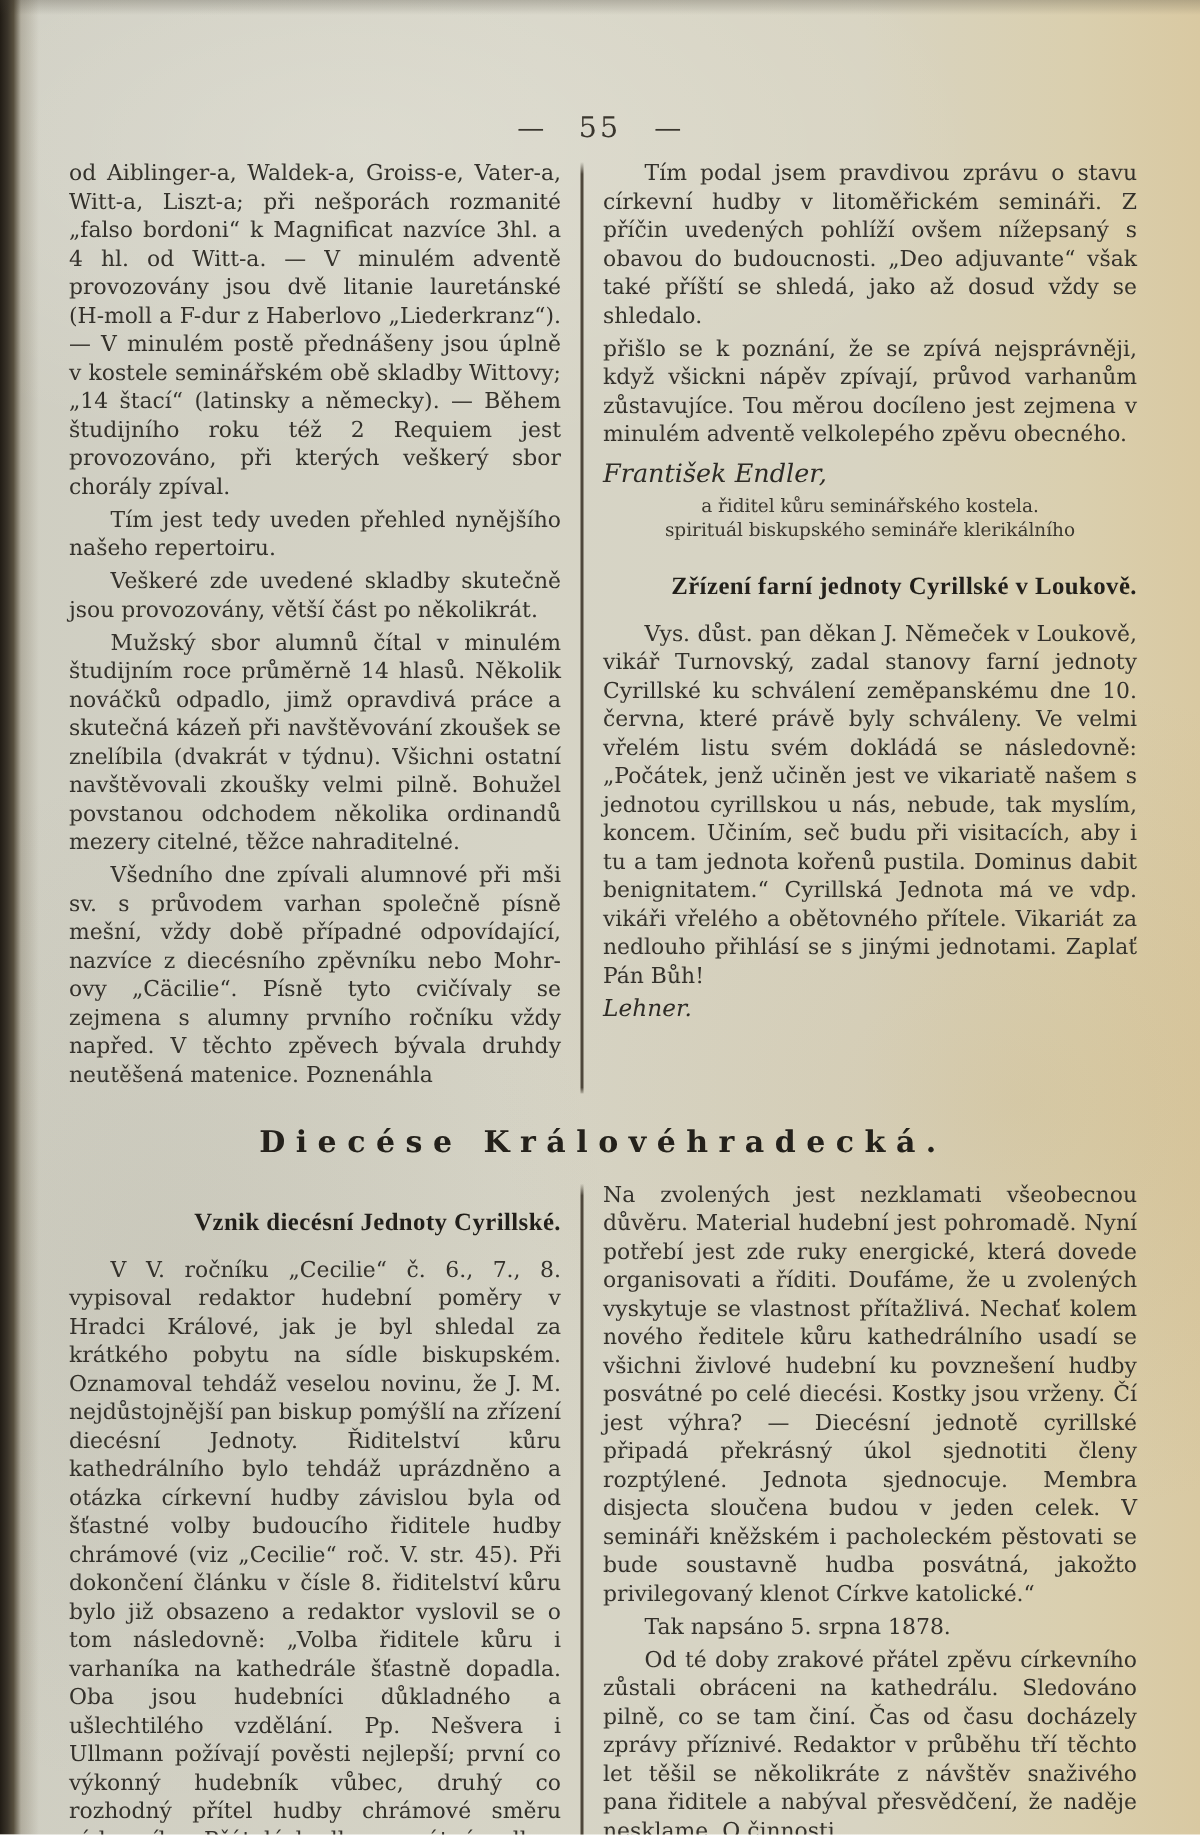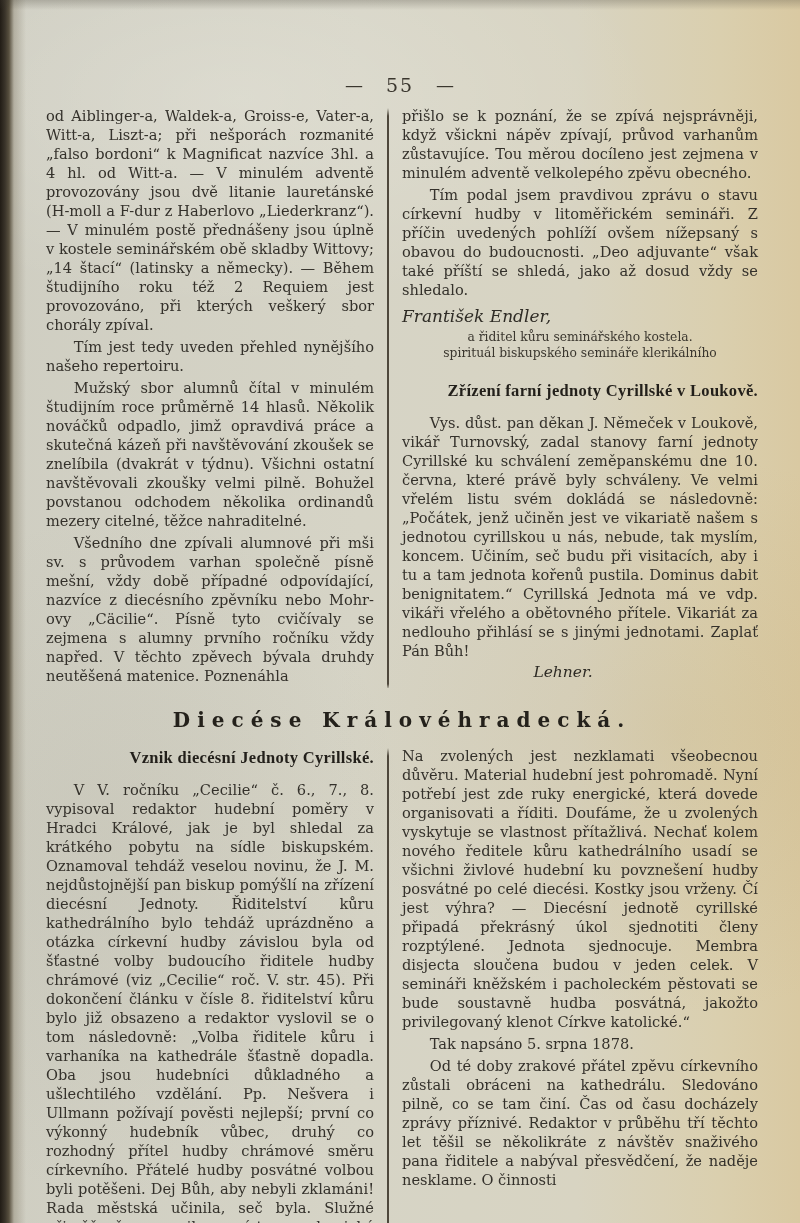--- a/index.html
+++ b/index.html
@@ -60,24 +60,24 @@
     margin:0;
   }
 
   .subheading {
     font-family:Liberation Serif, serif;
     font-weight:bold;
     font-size:16.5px; letter-spacing:0.3px;
     text-align:right; color:#221f1a;
     margin:20px 0 12px 0;
   }
-  .col-l .subheading { margin-top:2px; }
+  .col-l .subheading { margin-top:18px; }
 
   .sig-right {
-    text-align:center; font-style:italic; font-size:15.5px;
+    text-align:left; font-style:italic; font-size:15.5px;
     padding-right:34px; margin:2px 0 0 0; color:#2e2b25;
   }
 
   .section-heading {
     text-align:center;
     font-size:20px; letter-spacing:7px;
     color:#24211b;
     margin:20px 0 14px 0;
   }
 
@@ -93,27 +93,28 @@
   <div class="pagenum-row">
     <span class="dash">—</span><span class="num">55</span><span class="dash">—</span>
   </div>
 
   <div class="content">
 
     <div class="cols">
       <div class="col-l">
         <p class="body-par noindent">od Aiblinger-a, Waldek-a, Groiss-e, Vater-a, Witt-a, Liszt-a; při nešporách rozmanité „falso bordoni“ k Magnificat nazvíce 3hl. a 4 hl. od Witt-a. — V minulém adventě provozovány jsou dvě litanie lauretánské (H-moll a F-dur z Haberlovo „Liederkranz“). — V minulém postě přednášeny jsou úplně v kostele seminářském obě skladby Wittovy; „14 štací“ (latinsky a německy). — Během študijního roku též 2 Requiem jest provozováno, při kterých veškerý sbor chorály zpíval.</p>
         <p class="body-par">Tím jest tedy uveden přehled nynějšího našeho repertoiru.</p>
+        <p class="body-par">Veškeré zde uvedené skladby skutečně jsou provozovány, větší část po několikrát.</p>
         <p class="body-par">Mužský sbor alumnů čítal v minulém študijním roce průměrně 14 hlasů. Několik nováčků odpadlo, jimž opravdivá práce a skutečná kázeň při navštěvování zkoušek se znelíbila (dvakrát v týdnu). Všichni ostatní navštěvovali zkoušky velmi pilně. Bohužel povstanou odchodem několika ordinandů mezery citelné, těžce nahraditelné.</p>
         <p class="body-par">Všedního dne zpívali alumnové při mši sv. s průvodem varhan společně písně mešní, vždy době případné odpovídající, nazvíce z diecésního zpěvníku nebo Mohr-ovy „Cäcilie“. Písně tyto cvičívaly se zejmena s alumny prvního ročníku vždy napřed. V těchto zpěvech bývala druhdy neutěšená matenice. Poznenáhla</p>
       </div>
       <div class="vrule"></div>
       <div class="col-r">
+        <p class="body-par">Tím podal jsem pravdivou zprávu o stavu církevní hudby v litoměřickém semináři. Z příčin uvedených pohlíží ovšem nížepsaný s obavou do budoucnosti. „Deo adjuvante“ však také příští se shledá, jako až dosud vždy se shledalo.</p>
         <p class="body-par noindent">přišlo se k poznání, že se zpívá nejsprávněji, když všickni nápěv zpívají, průvod varhanům zůstavujíce. Tou měrou docíleno jest zejmena v minulém adventě velkolepého zpěvu obecného.</p>
-        <p class="body-par">Tím podal jsem pravdivou zprávu o stavu církevní hudby v litoměřickém semináři. Z příčin uvedených pohlíží ovšem nížepsaný s obavou do budoucnosti. „Deo adjuvante“ však také příští se shledá, jako až dosud vždy se shledalo.</p>
         <p class="sig-name">František Endler,</p>
         <p class="sig-role">a řiditel kůru seminářského kostela.</p>
         <p class="sig-role">spirituál biskupského semináře klerikálního</p>
         <h3 class="subheading">Zřízení farní jednoty Cyrillské v Loukově.</h3>
         <p class="body-par"><span>Vys. důst. pan děkan </span><span class="inline-italic">J. Němeček</span><span> v Loukově, vikář Turnovský, zadal stanovy farní jednoty Cyrillské ku schválení zeměpanskému dne 10. června, které právě byly schváleny. Ve velmi vřelém listu svém dokládá se následovně: „Počátek, jenž učiněn jest ve vikariatě našem s jednotou cyrillskou u nás, nebude, tak myslím, koncem. Učiním, seč budu při visitacích, aby i tu a tam jednota kořenů pustila. Dominus dabit benignitatem.“ Cyrillská Jednota má ve vdp. vikáři vřelého a obětovného přítele. Vikariát za nedlouho přihlásí se s jinými jednotami. Zaplať Pán Bůh!</span></p>
         <p class="sig-right">Lehner.</p>
       </div>
     </div>
 
     <h2 class="section-heading">Diecése Královéhradecká.</h2>

